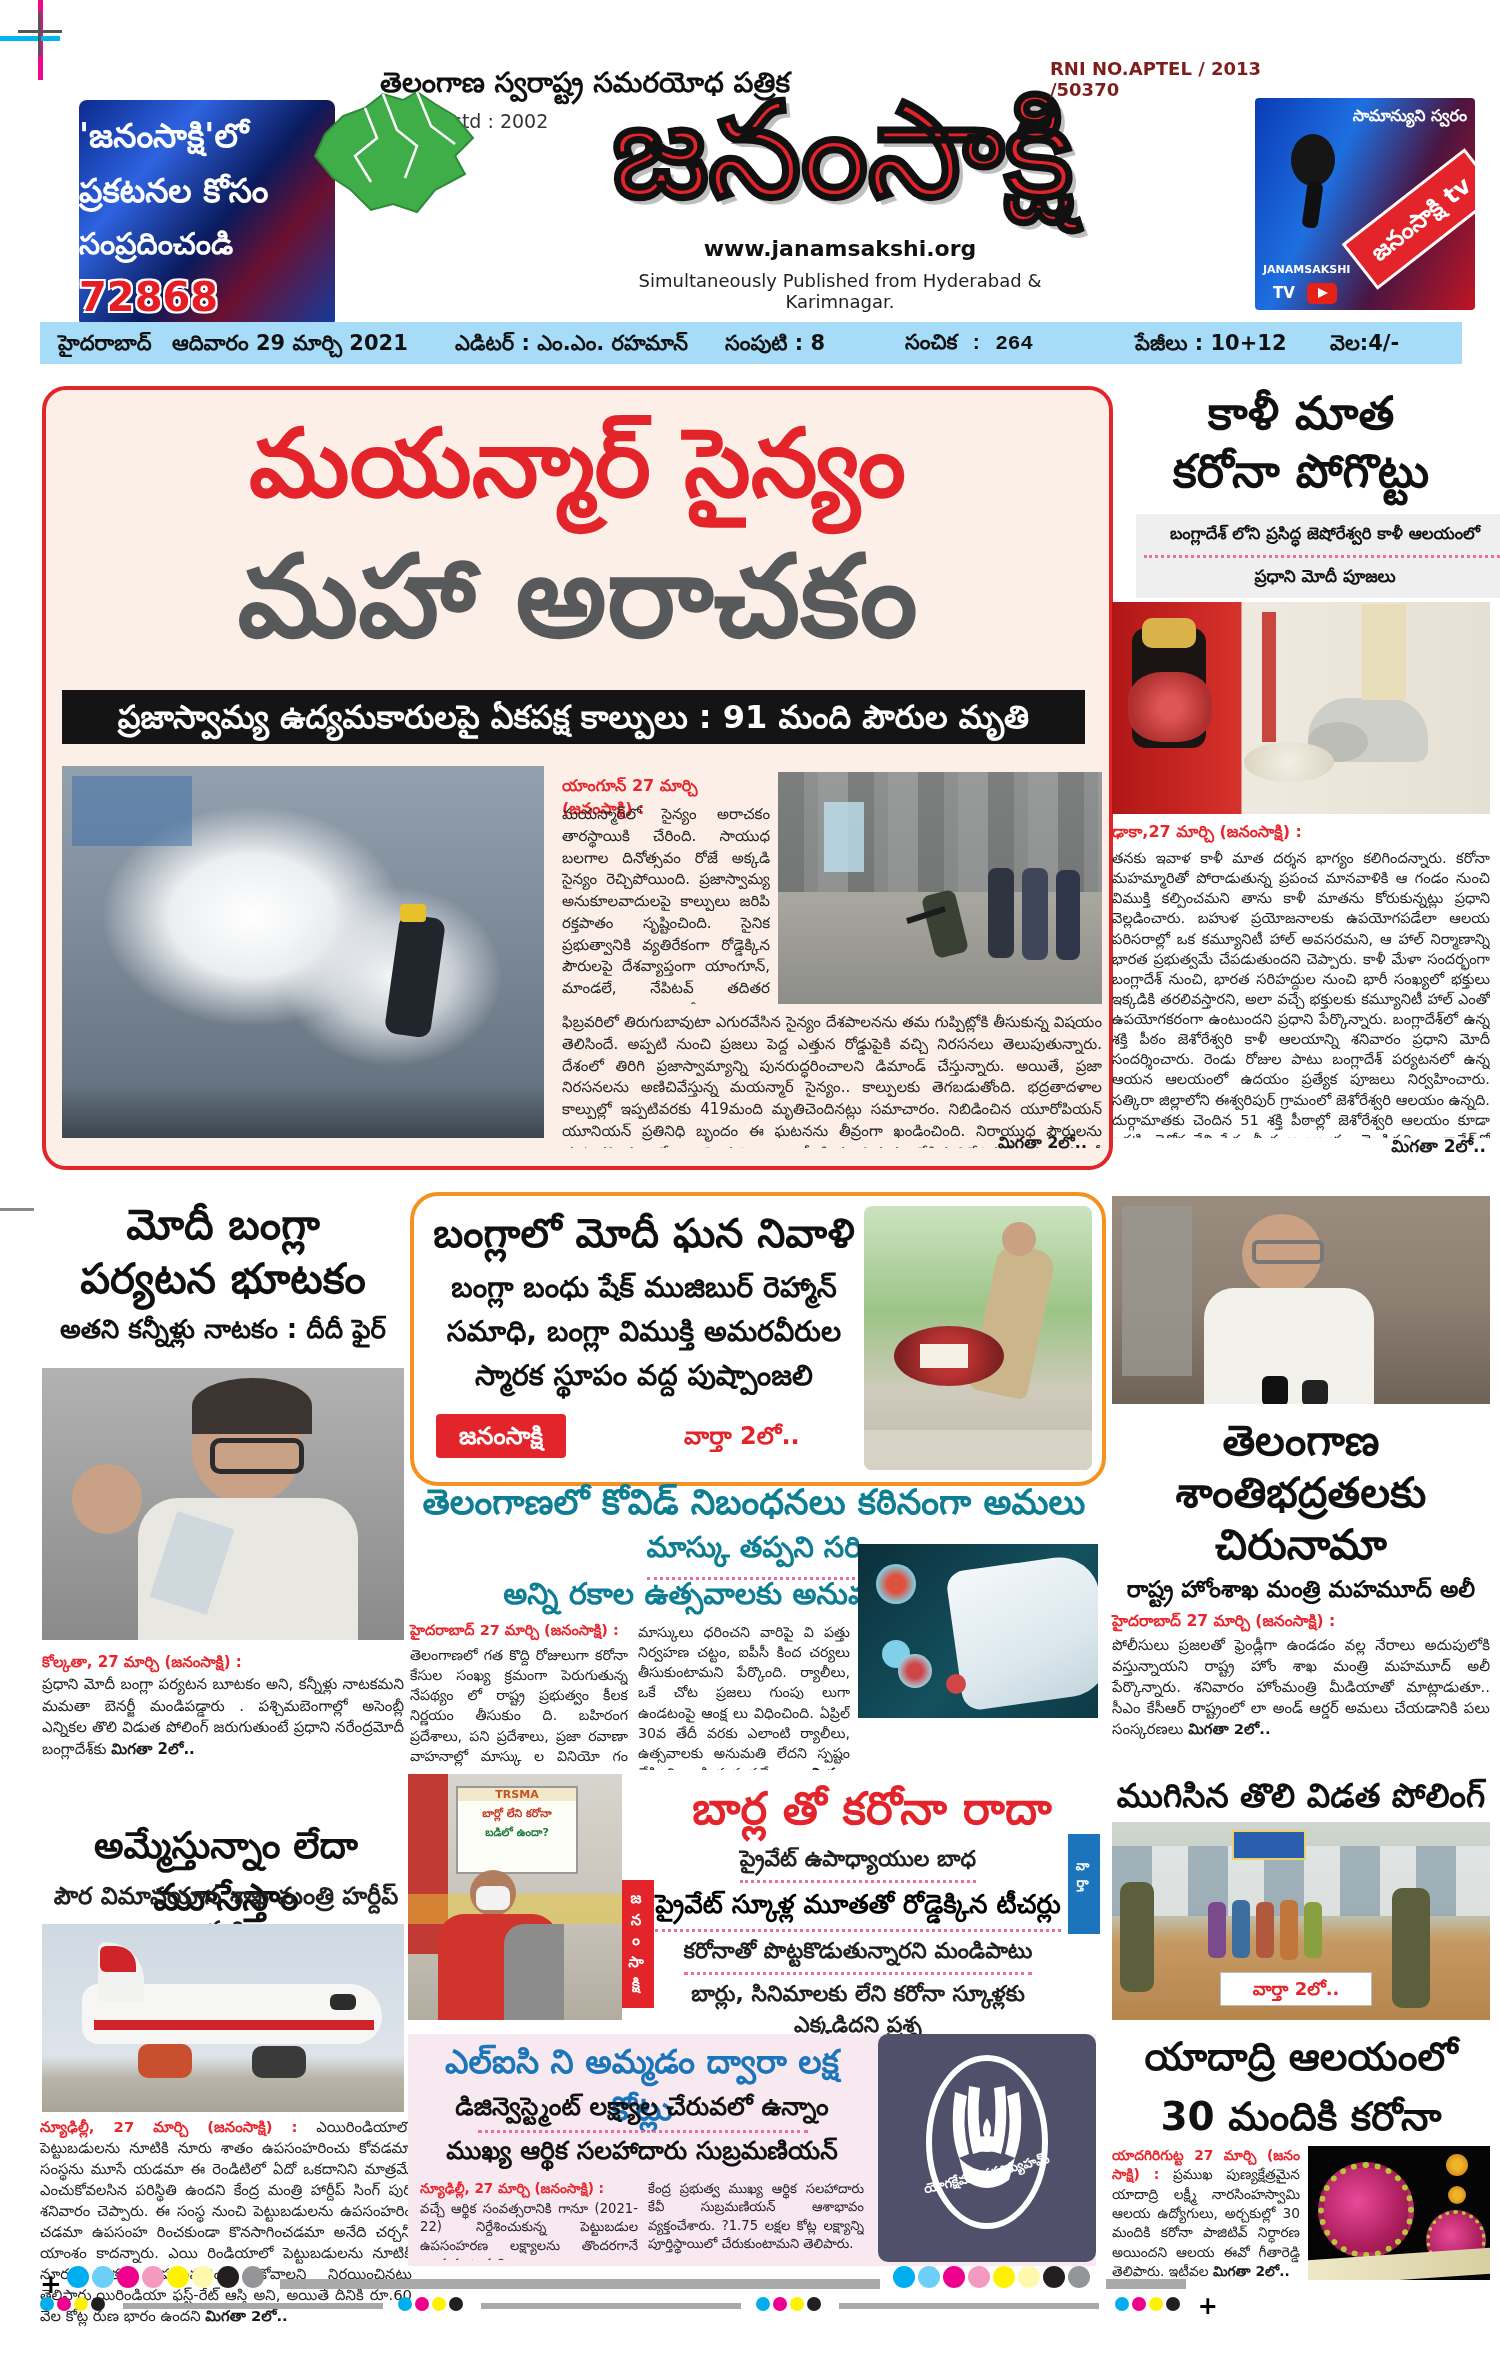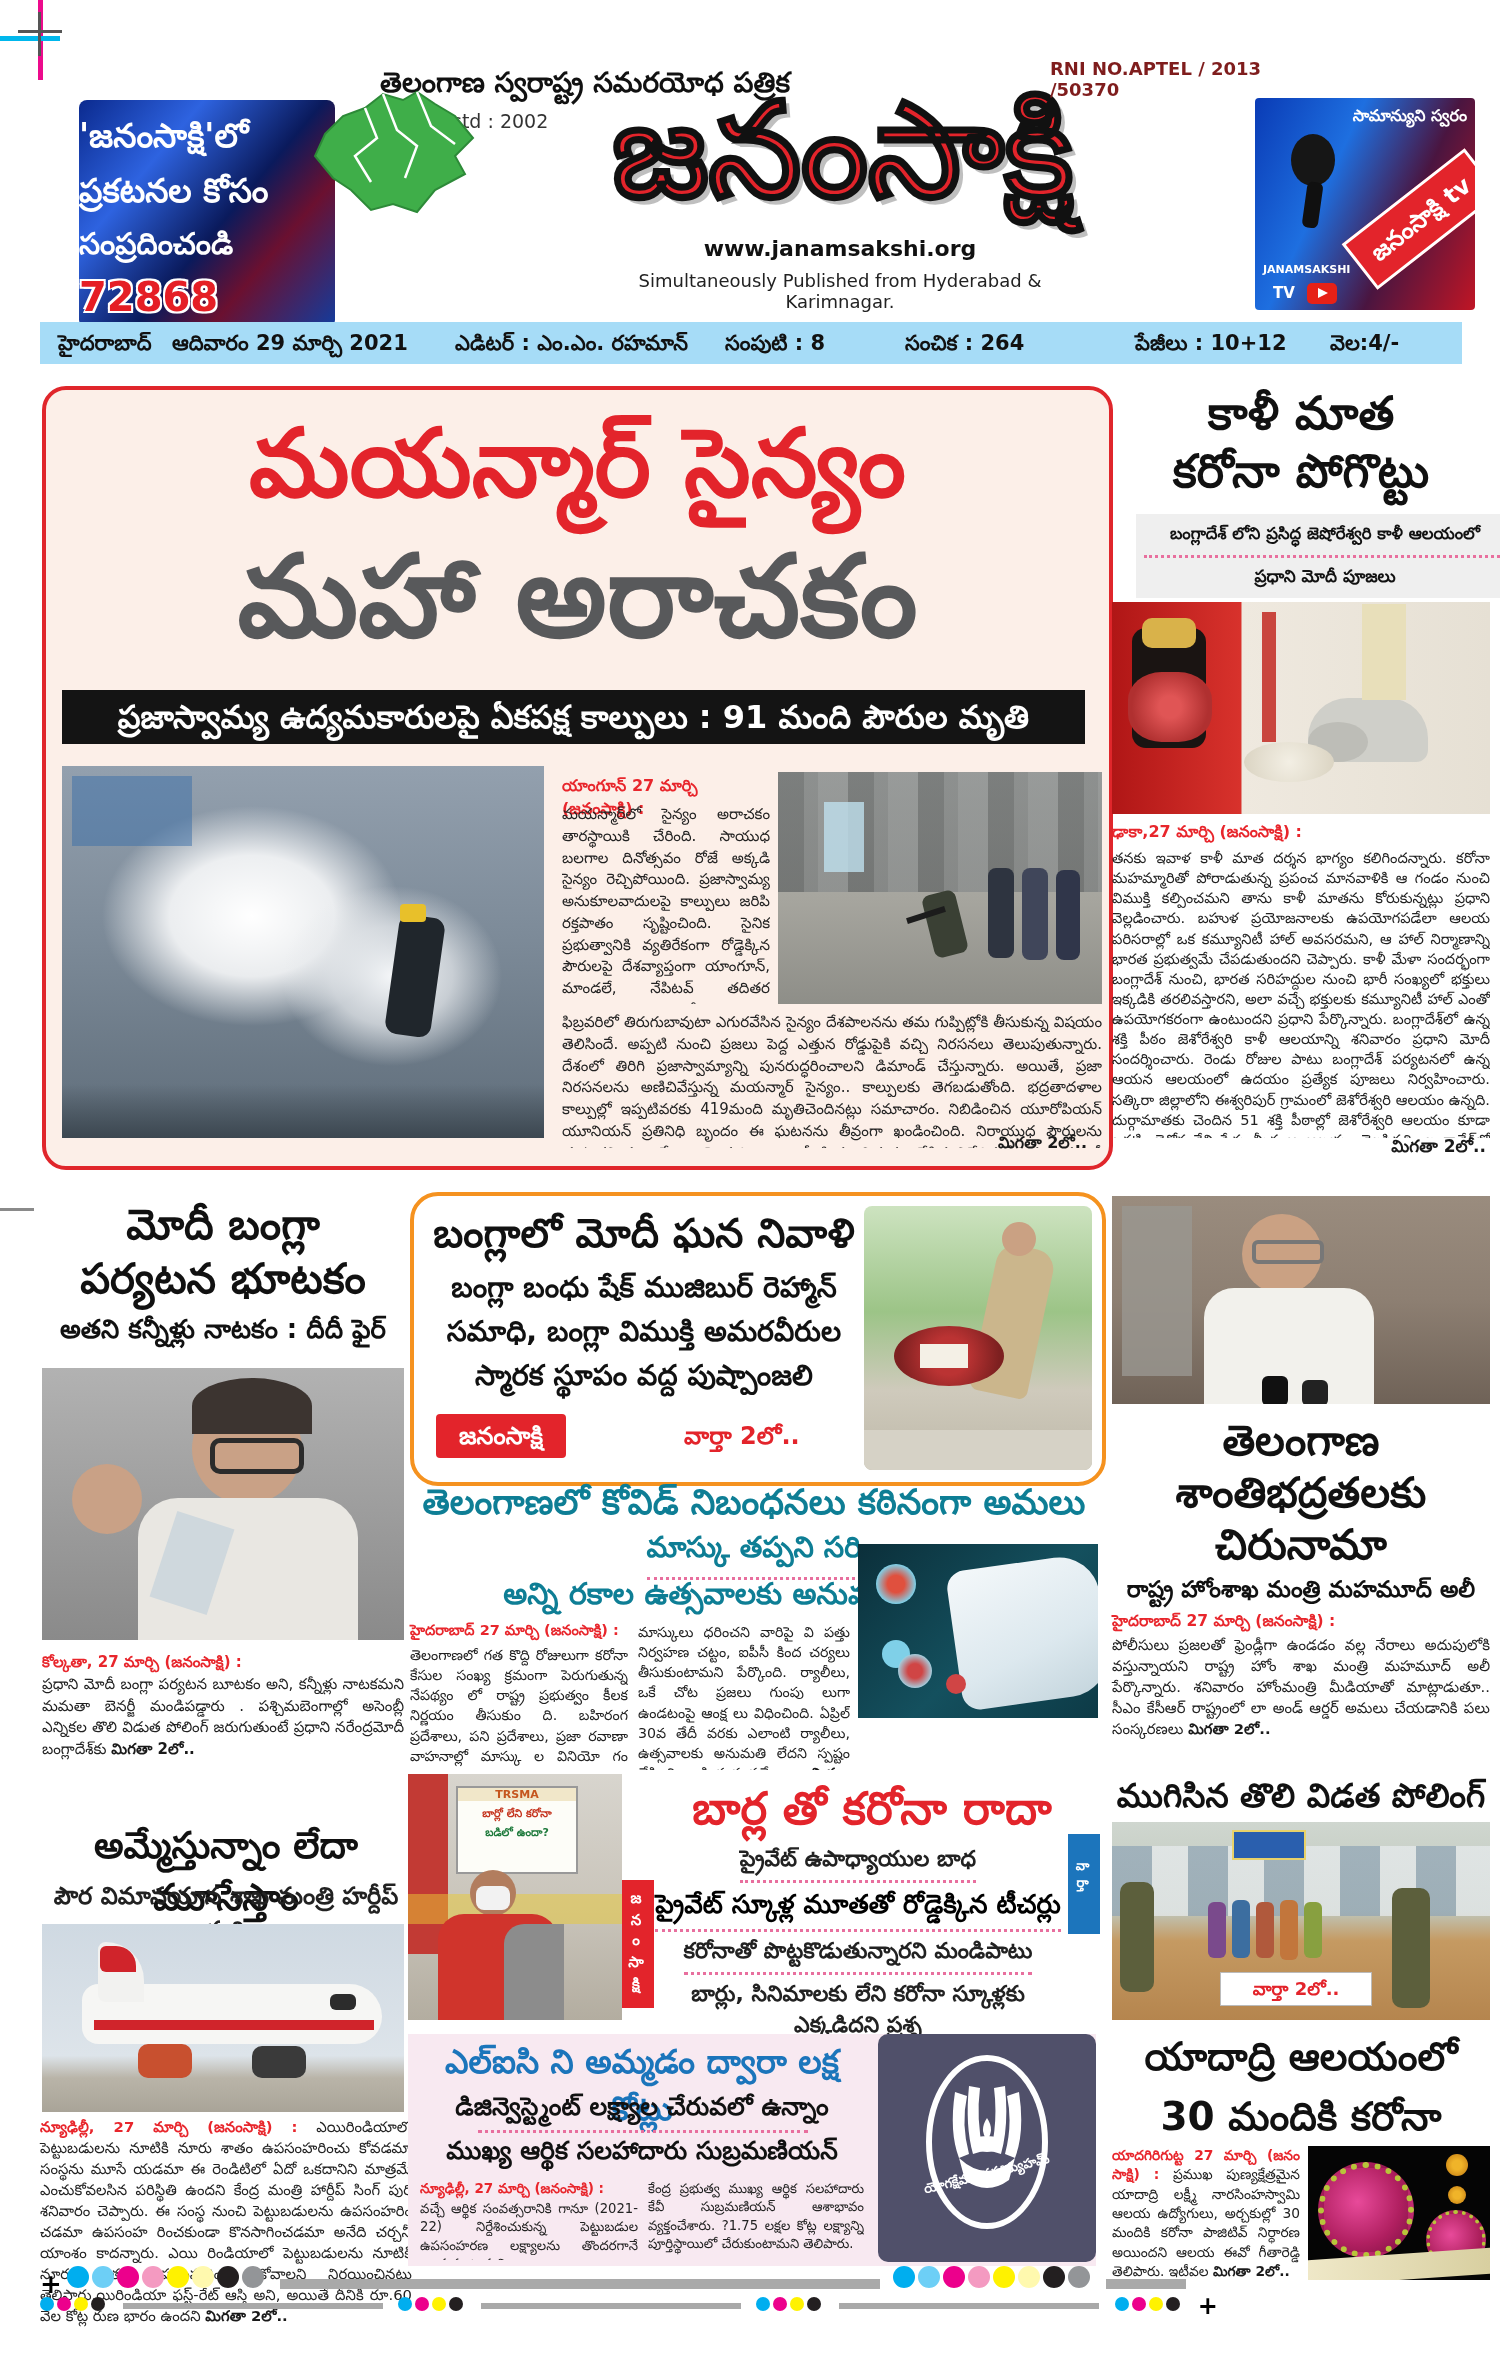--- a/index.html
+++ b/index.html
@@ -78,21 +78,21 @@
     <div class="abs" style="left:52px;bottom:6px;width:30px;height:21px;background:#e62117;border-radius:5px;">
       <div style="position:absolute;left:11px;top:5px;width:0;height:0;border-left:10px solid #fff;border-top:5.5px solid transparent;border-bottom:5.5px solid transparent;"></div>
     </div>
   </div>
 
   <div class="abs datebar" style="left:40px;top:322px;width:1422px;height:42px;font-size:21px;color:#111;">
     <span class="abs b" style="left:18px;top:9px;">హైదరాబాద్</span>
     <span class="abs b" style="left:132px;top:9px;">ఆదివారం 29 మార్చి 2021</span>
     <span class="abs b" style="left:415px;top:9px;">ఎడిటర్ : ఎం.ఎం. రహమాన్</span>
     <span class="abs b" style="left:685px;top:9px;">సంపుటి : 8</span>
-    <span class="abs b" style="left:865px;top:9px;">సంచిక : 264</span>
+    <span class="abs b" style="left:865px;top:9px;font-family:Liberation Mono, monospace;">సంచిక : 264</span>
     <span class="abs b" style="left:1095px;top:9px;">పేజీలు : 10+12</span>
     <span class="abs b" style="left:1290px;top:9px;">వెల:4/-</span>
   </div>
 
   <div class="abs leadbox" style="left:42px;top:386px;width:1063px;height:776px;">
     <div class="abs c b red" style="left:0;top:18px;width:100%;font-size:95px;">మయన్మార్ సైన్యం</div>
     <div class="abs c b" style="left:0;top:140px;width:100%;font-size:114px;color:#58595b;">మహా అరాచకం</div>
     <div class="abs blackbar c b" style="left:16px;top:300px;width:1023px;height:54px;font-size:32px;line-height:54px;">ప్రజాస్వామ్య ఉద్యమకారులపై ఏకపక్ష కాల్పులు : 91 మంది పౌరుల మృతి</div>
 
     <div class="photo" style="left:16px;top:376px;width:482px;height:372px;background:linear-gradient(180deg,#93a0ae 0%,#7d8b99 45%,#5f6d7a 100%);">

